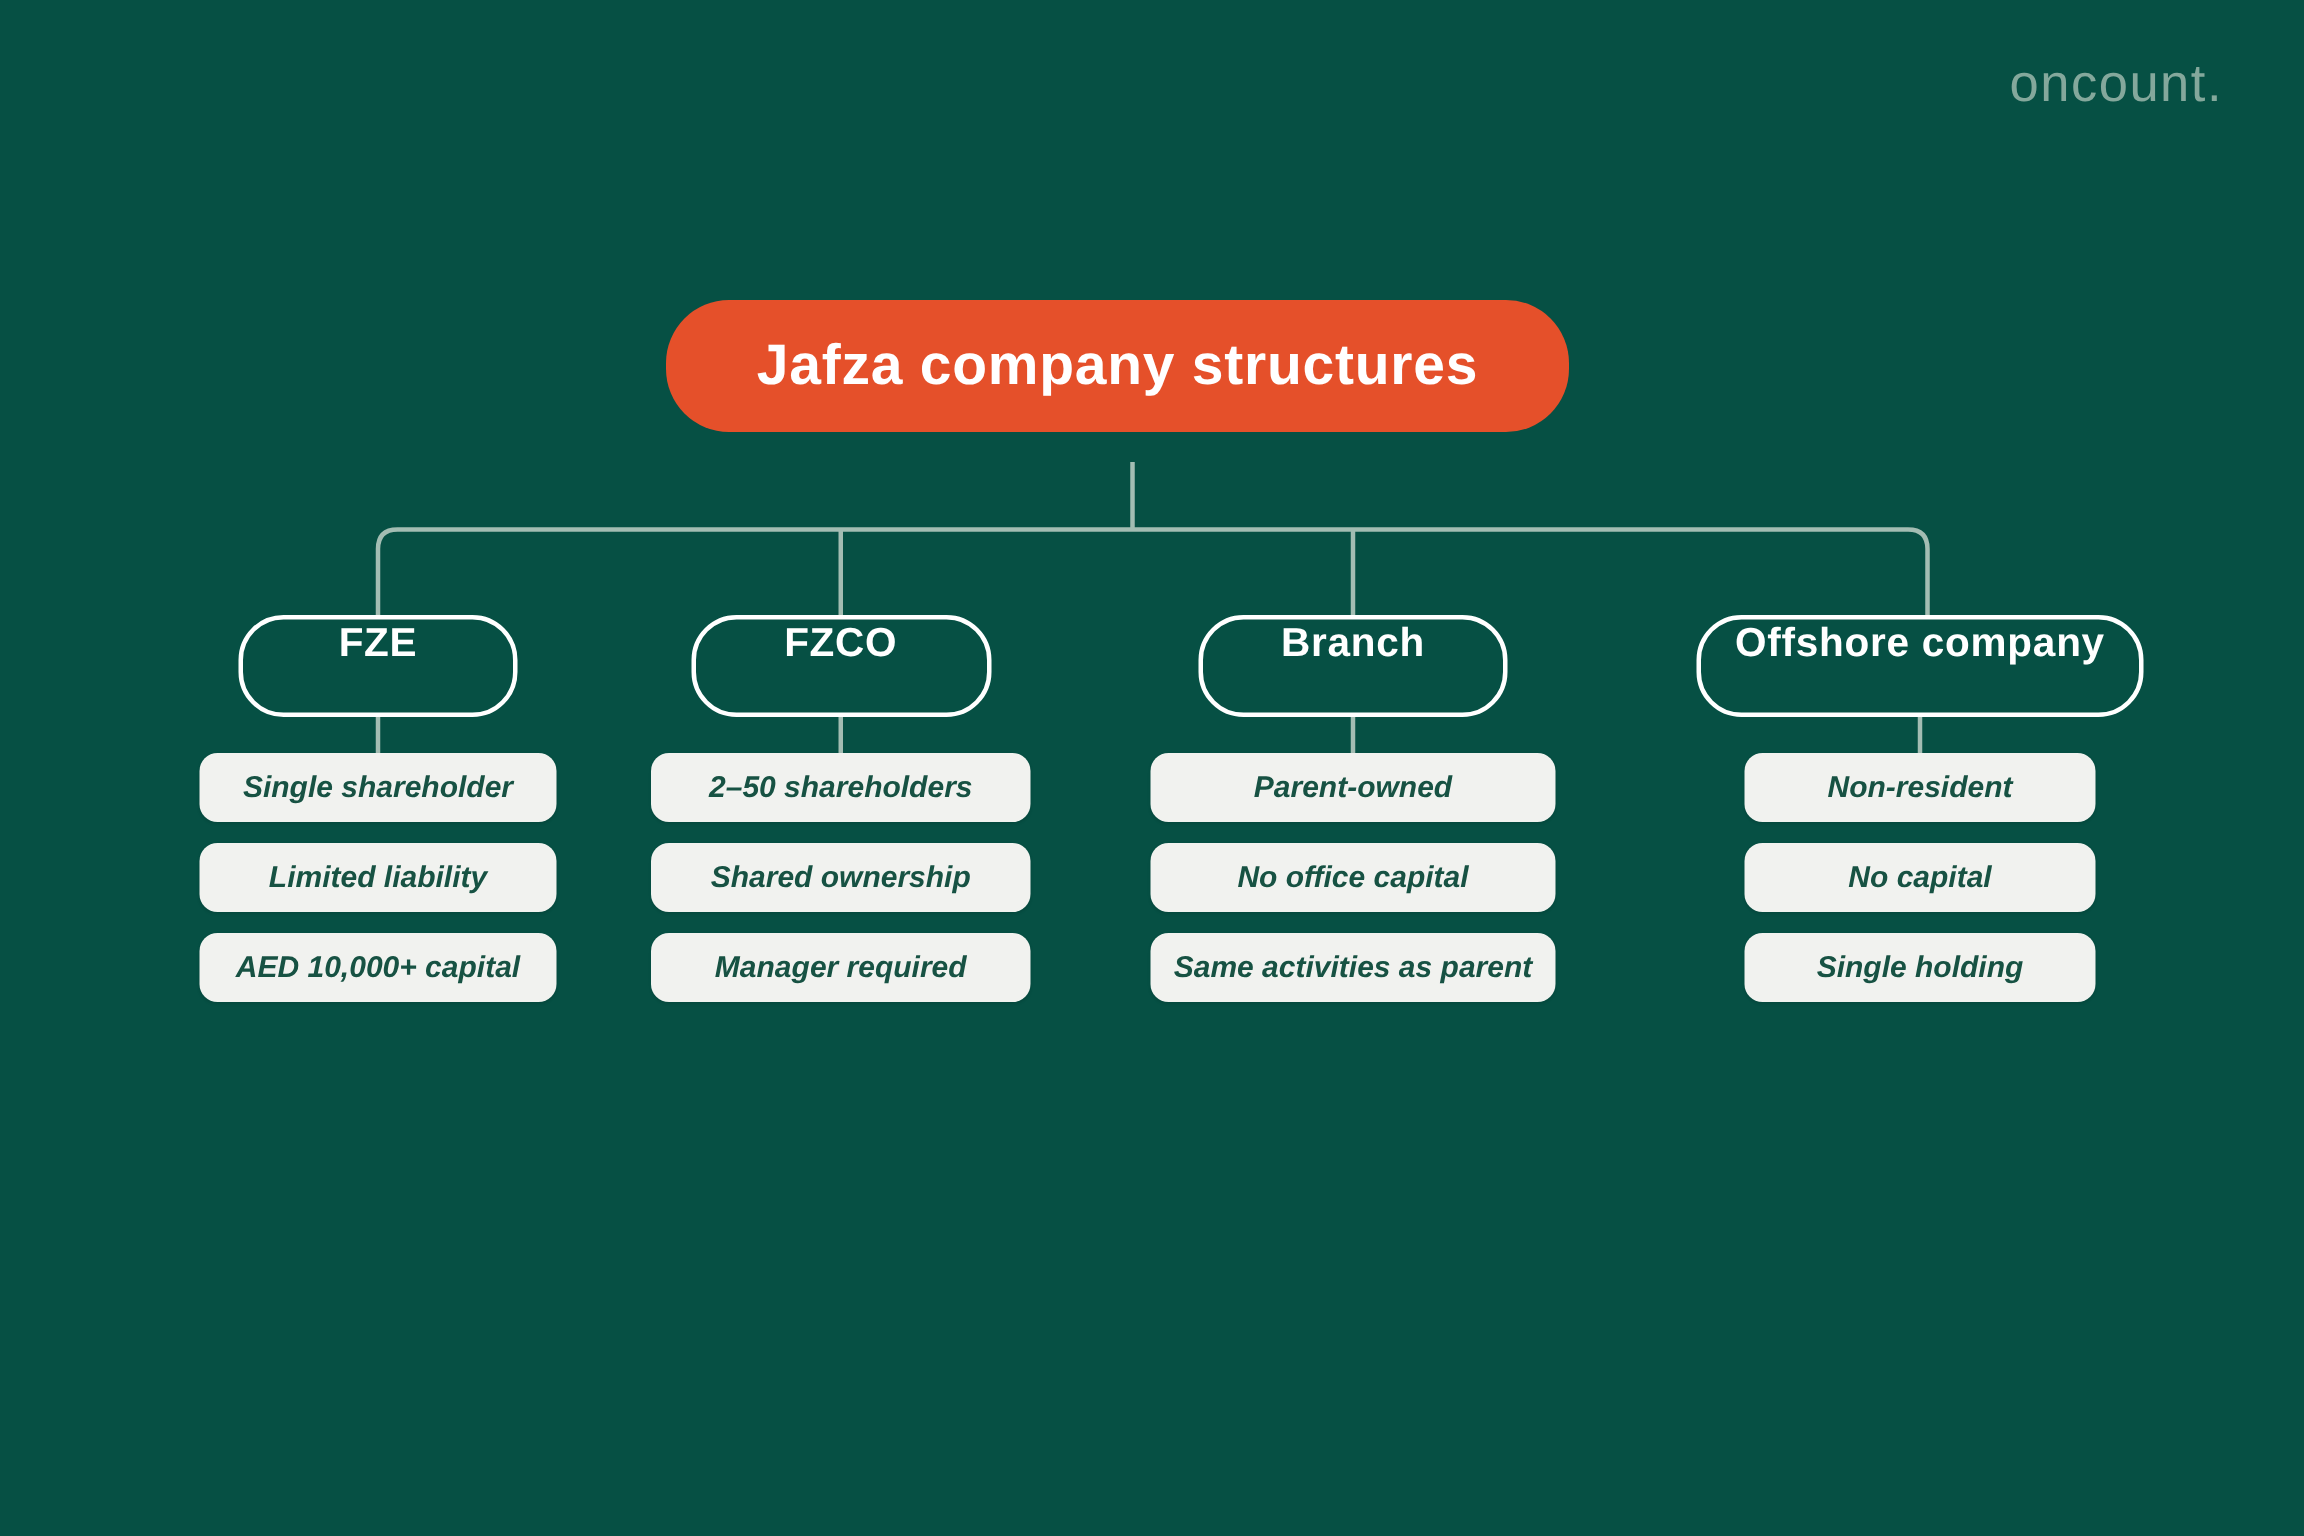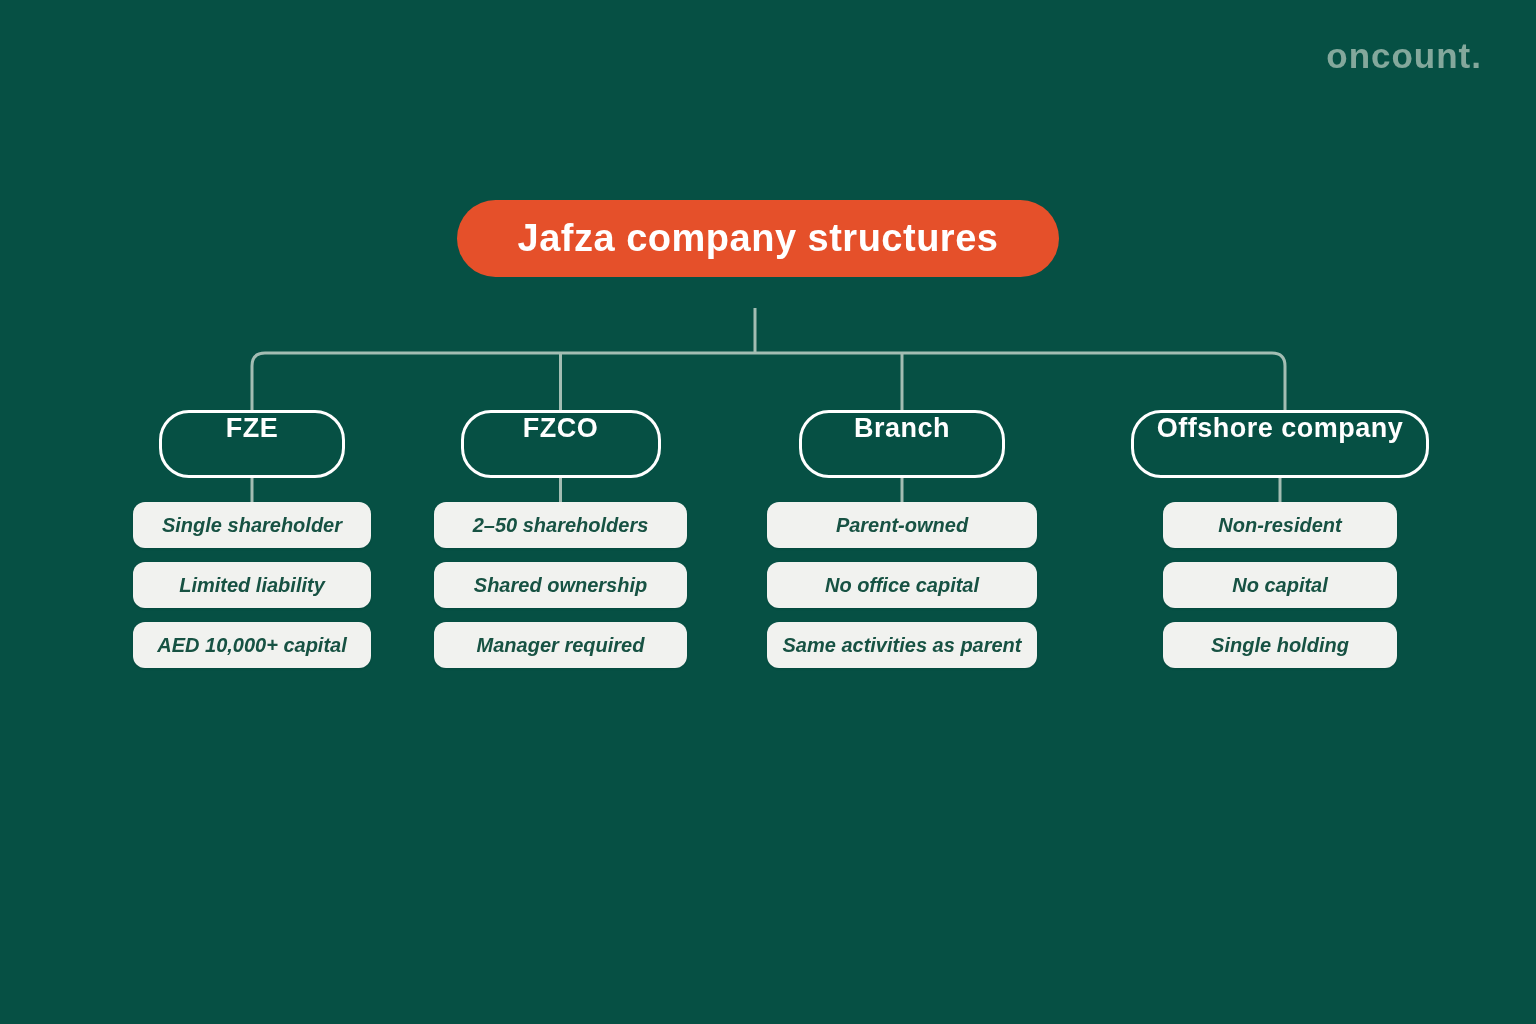--- a/index.html
+++ b/index.html
@@ -12,29 +12,29 @@
     --header-text:#ffffff;
     --logo:#84a89c;
   }
   *{box-sizing:border-box;margin:0;padding:0;}
   html,body{width:1536px;height:1024px;overflow:hidden;}
   body{font-family:"Liberation Sans",sans-serif;background:var(--background);}
   .canvas{position:relative;width:1536px;height:1024px;background:var(--background);}
 
   .logo{
     position:absolute;top:36px;right:54px;
-    font-size:35px;font-weight:bold;letter-spacing:1px;
+    font-size:35px;font-weight:normal;letter-spacing:1px;
     color:var(--logo);
   }
 
   .connectors{position:absolute;left:0;top:0;width:1536px;height:1024px;pointer-events:none;}
   .connectors path{fill:none;stroke:var(--connector);stroke-width:3;}
 
   .title-box{
-    position:absolute;left:457px;top:200px;width:602px;height:77px;
+    position:absolute;left:444px;top:200px;width:602px;height:88px;
     background:var(--accent-orange);border-radius:42px;
     display:flex;align-items:center;justify-content:center;
   }
   .title-box span{
     color:#ffffff;font-size:38px;font-weight:bold;letter-spacing:0.5px;
   }
 
   .column{
     position:absolute;top:410px;
     display:flex;flex-direction:column;align-items:center;

